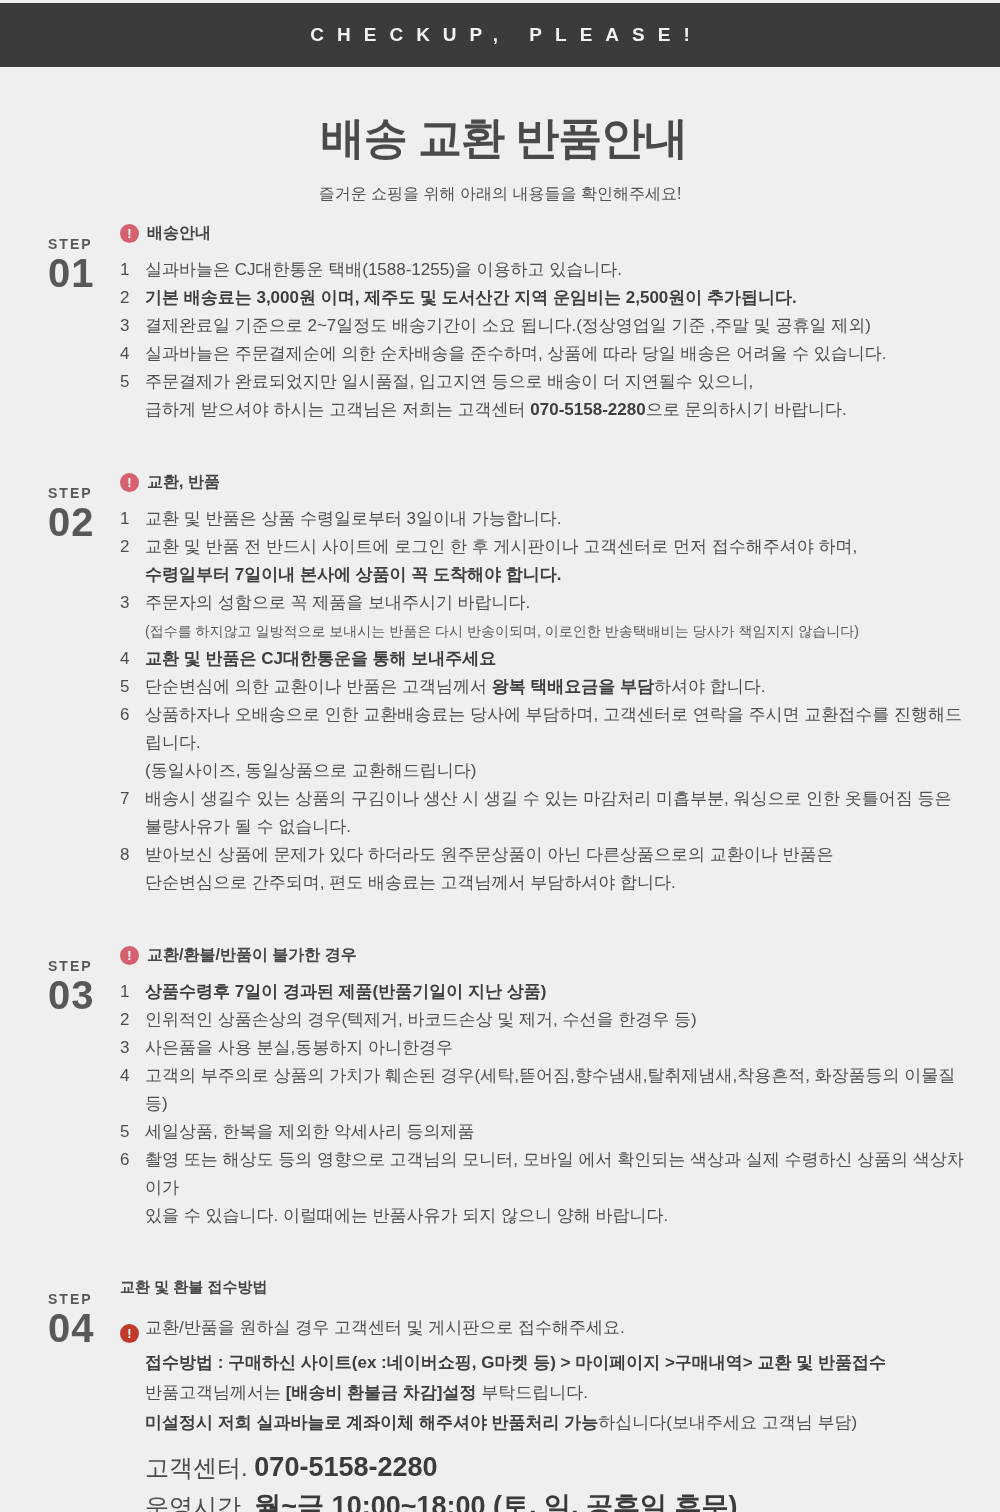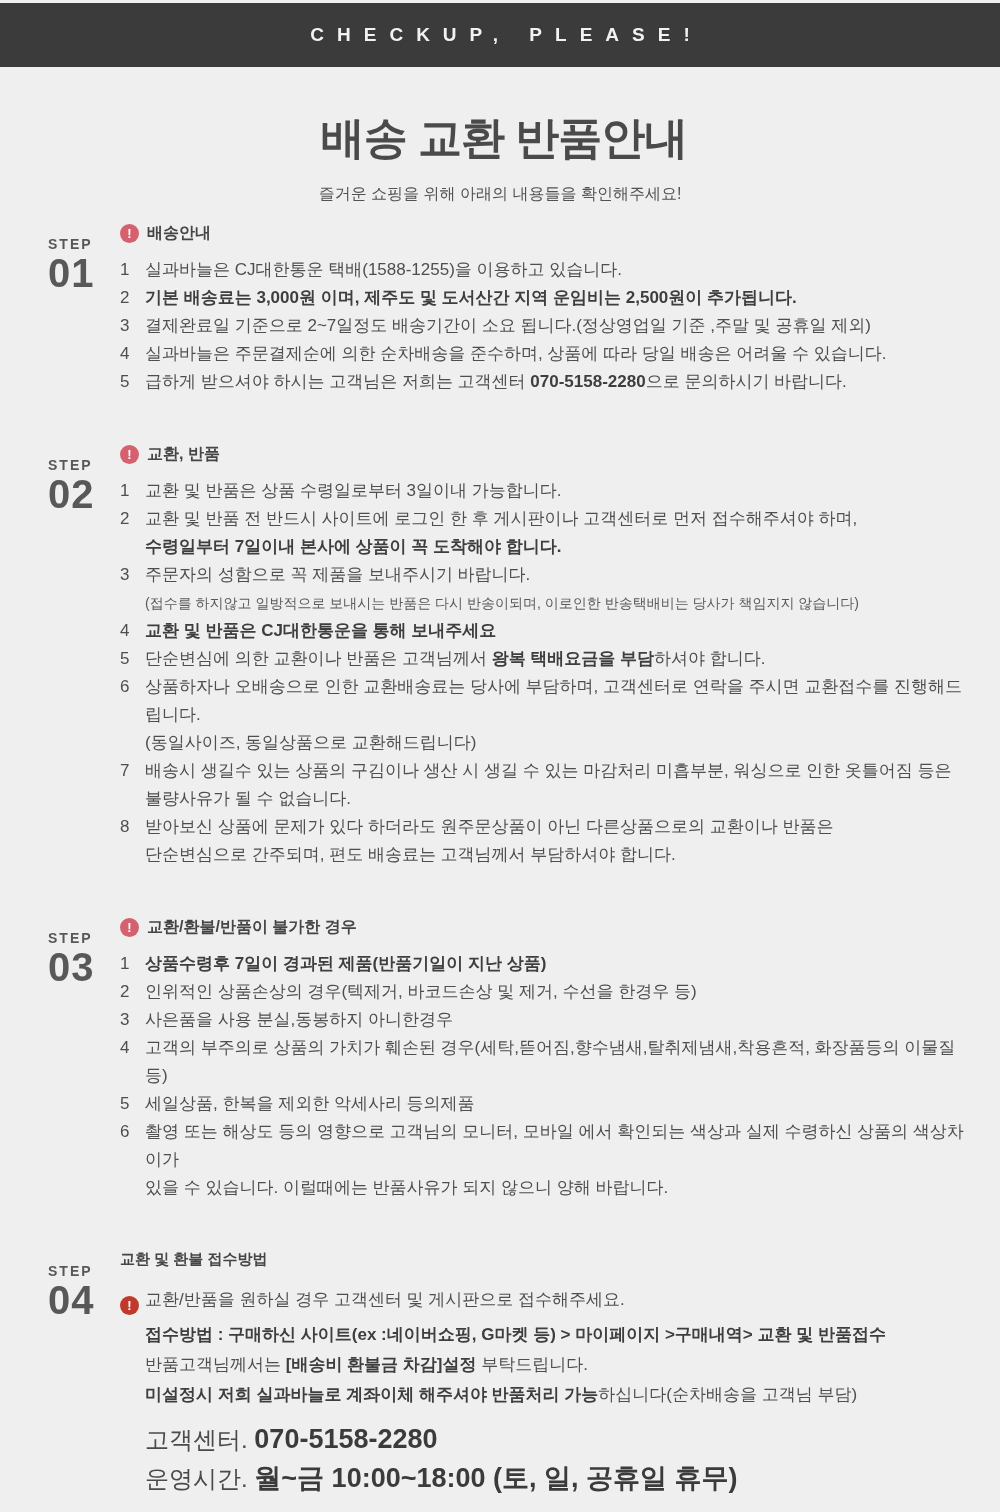--- a/index.html
+++ b/index.html
@@ -106,20 +106,21 @@
           </div>
           <div class="item">
             <span class="inum">4</span>
             <div class="itext">
               <span class="line"><span class="plain">실과바늘은 주문결제순에 의한 순차배송을 준수하며, 상품에 따라 당일 배송은 어려울 수 있습니다.</span></span>
             </div>
           </div>
           <div class="item">
             <span class="inum">5</span>
             <div class="itext">
+              <span class="line"><span class="plain">주문결제가 완료되었지만 일시품절, 입고지연 등으로 배송이 더 지연될수 있으니,</span></span>
               <span class="line"><span class="plain">급하게 받으셔야 하시는 고객님은 저희는 고객센터 </span><span class="b">070-5158-2280</span><span class="plain">으로 문의하시기 바랍니다.</span></span>
             </div>
           </div>
         </div>
       </section>
       <section class="step">
         <div class="step-label">
           <div class="step-word">STEP</div>
           <div class="step-num">02</div>
         </div>
@@ -248,21 +249,21 @@
           <div class="notice-row">
             <span class="nicon"></span>
             <div class="itext"><span class="b">접수방법 : 구매하신 사이트(ex :네이버쇼핑, G마켓 등) &gt; 마이페이지 &gt;구매내역&gt; 교환 및 반품접수</span></div>
           </div>
           <div class="notice-row">
             <span class="nicon"></span>
             <div class="itext"><span class="plain">반품고객님께서는 </span><span class="b">[배송비 환불금 차감]설정</span><span class="plain"> 부탁드립니다.</span></div>
           </div>
           <div class="notice-row">
             <span class="nicon"></span>
-            <div class="itext"><span class="b">미설정시 저희 실과바늘로 계좌이체 해주셔야 반품처리 가능</span><span class="plain">하십니다(순차배송을  고객님 부담)</span></div>
+            <div class="itext"><span class="b">미설정시 저희 실과바늘로 계좌이체 해주셔야 반품처리 가능</span><span class="plain">하십니다(보내주세요  고객님 부담)</span></div>
           </div>
           <div class="contact">
             <div class="contact-line"><span class="clabel">고객센터. </span><span class="cval">070-5158-2280</span></div>
             <div class="contact-line"><span class="clabel">운영시간. </span><span class="cval">월~금 10:00~18:00 (토, 일, 공휴일 휴무)</span></div>
           </div>
         </div>
       </section>
     </div>
 </div>
 

